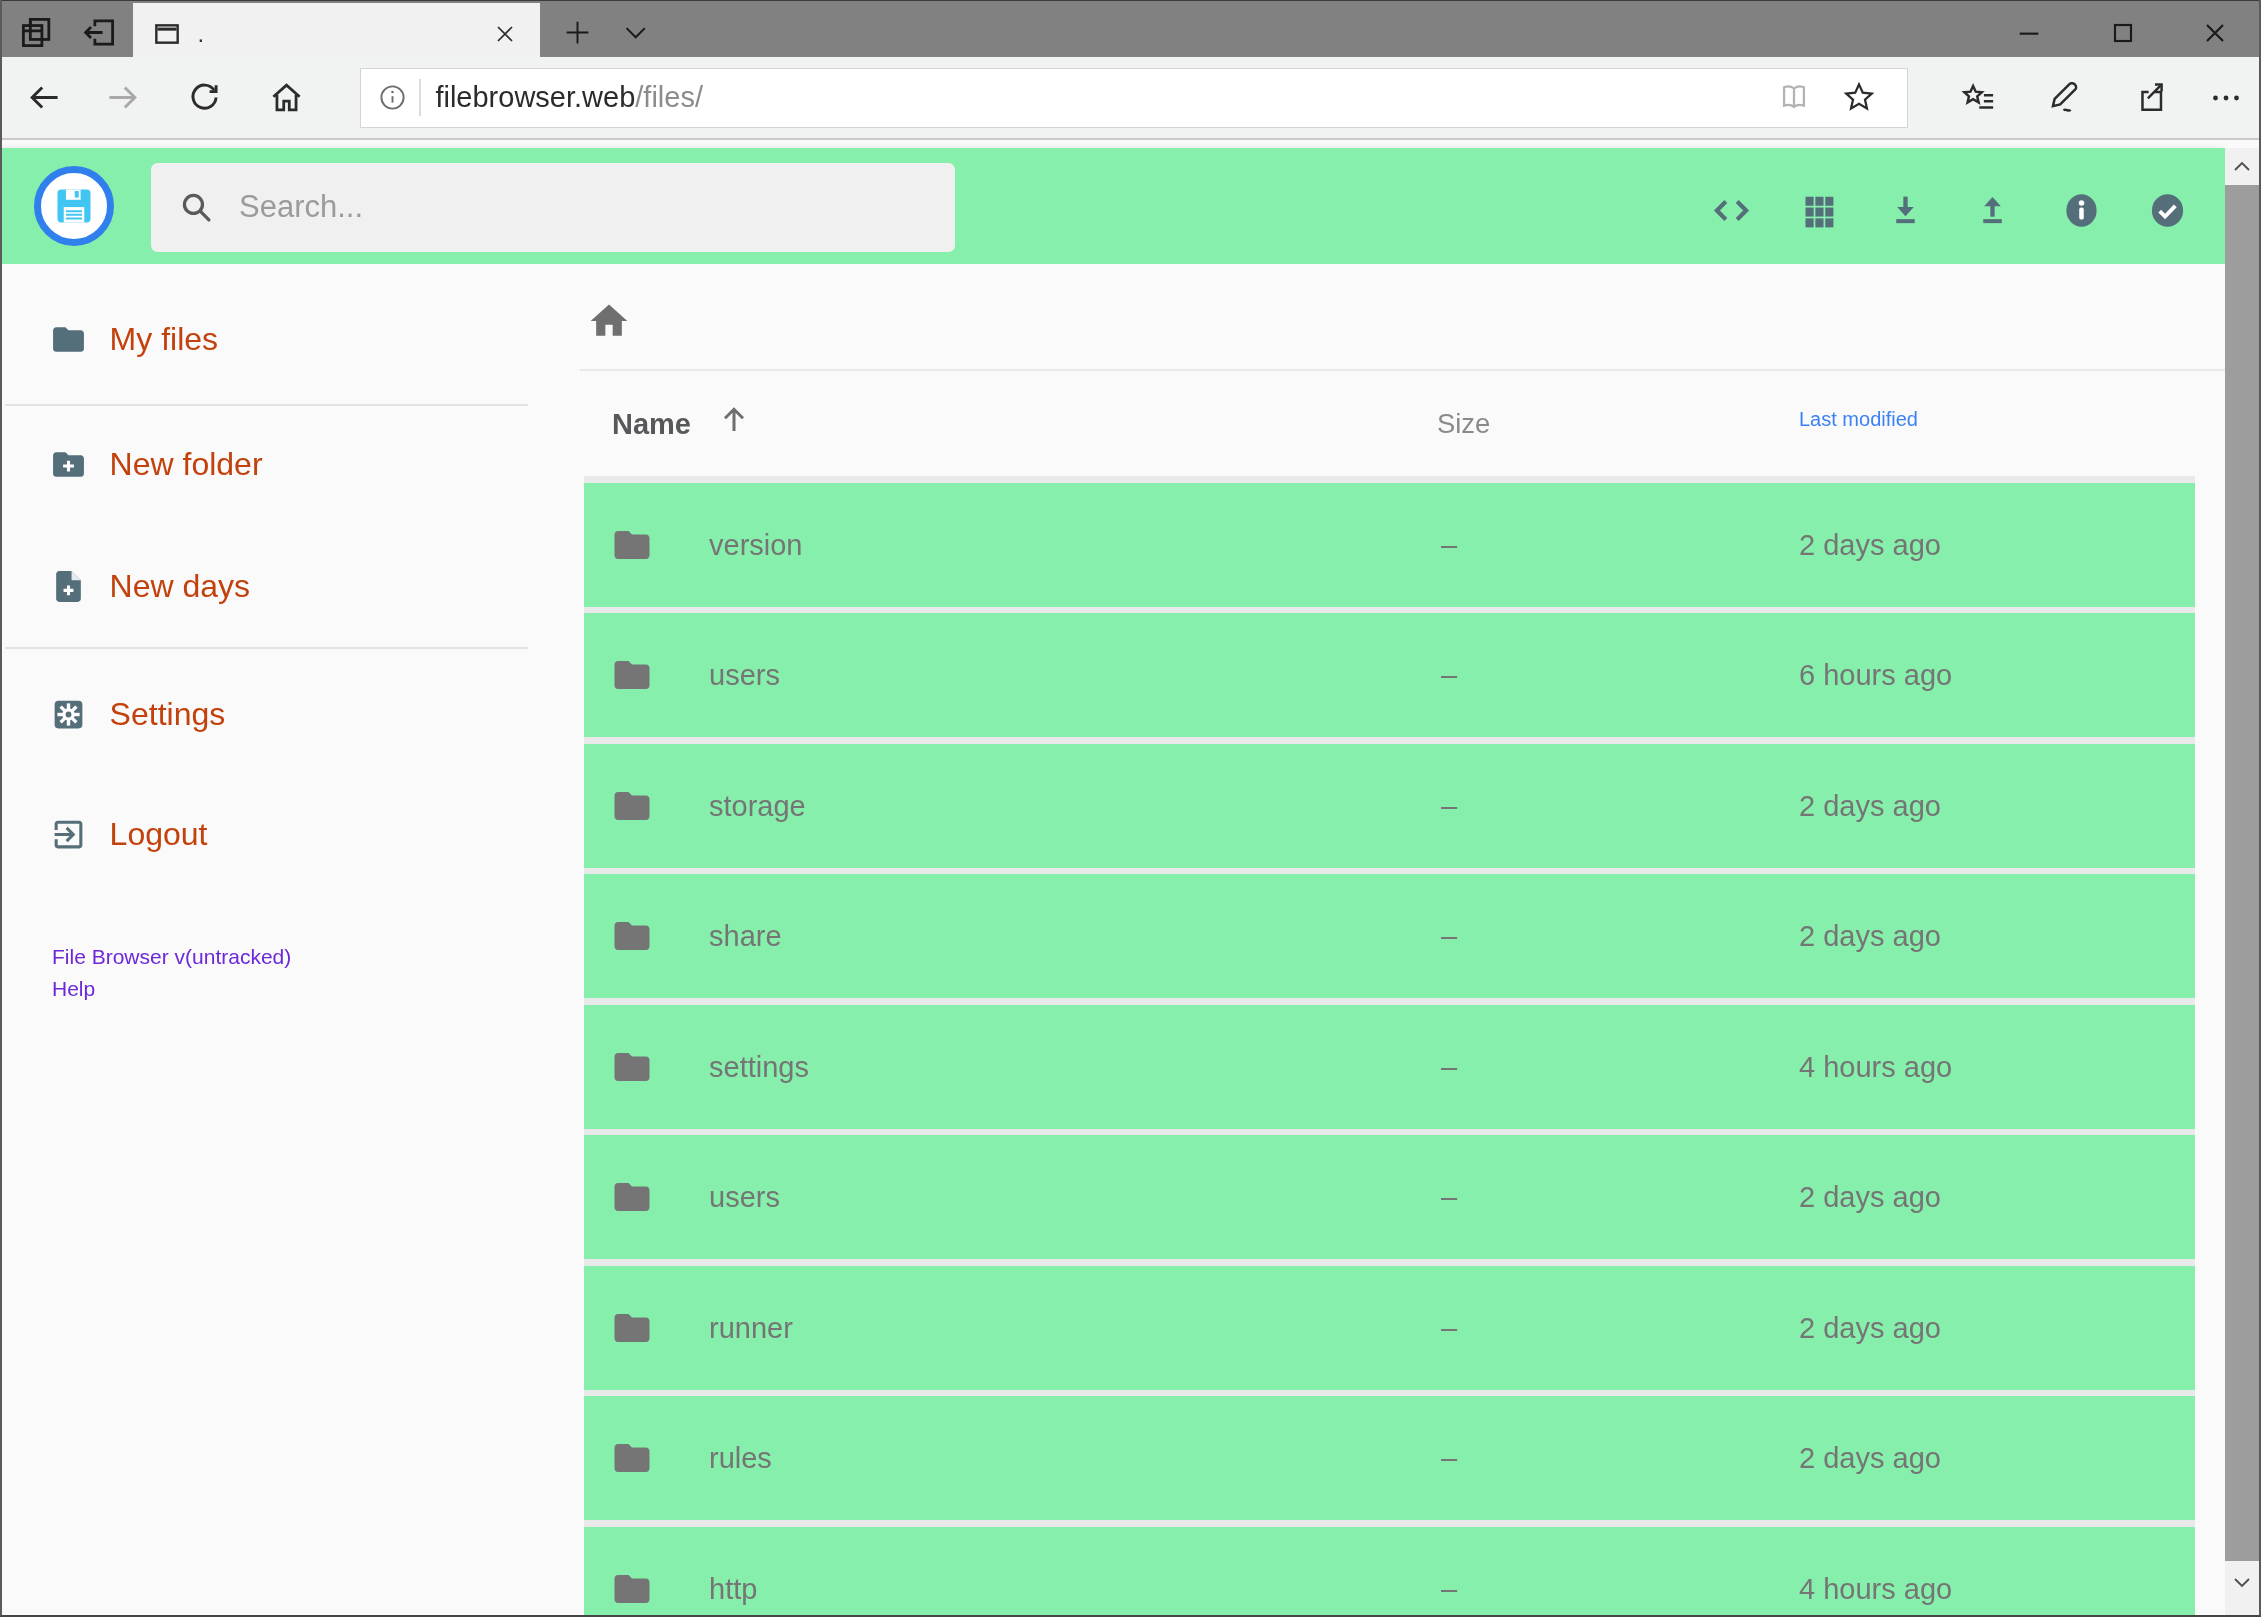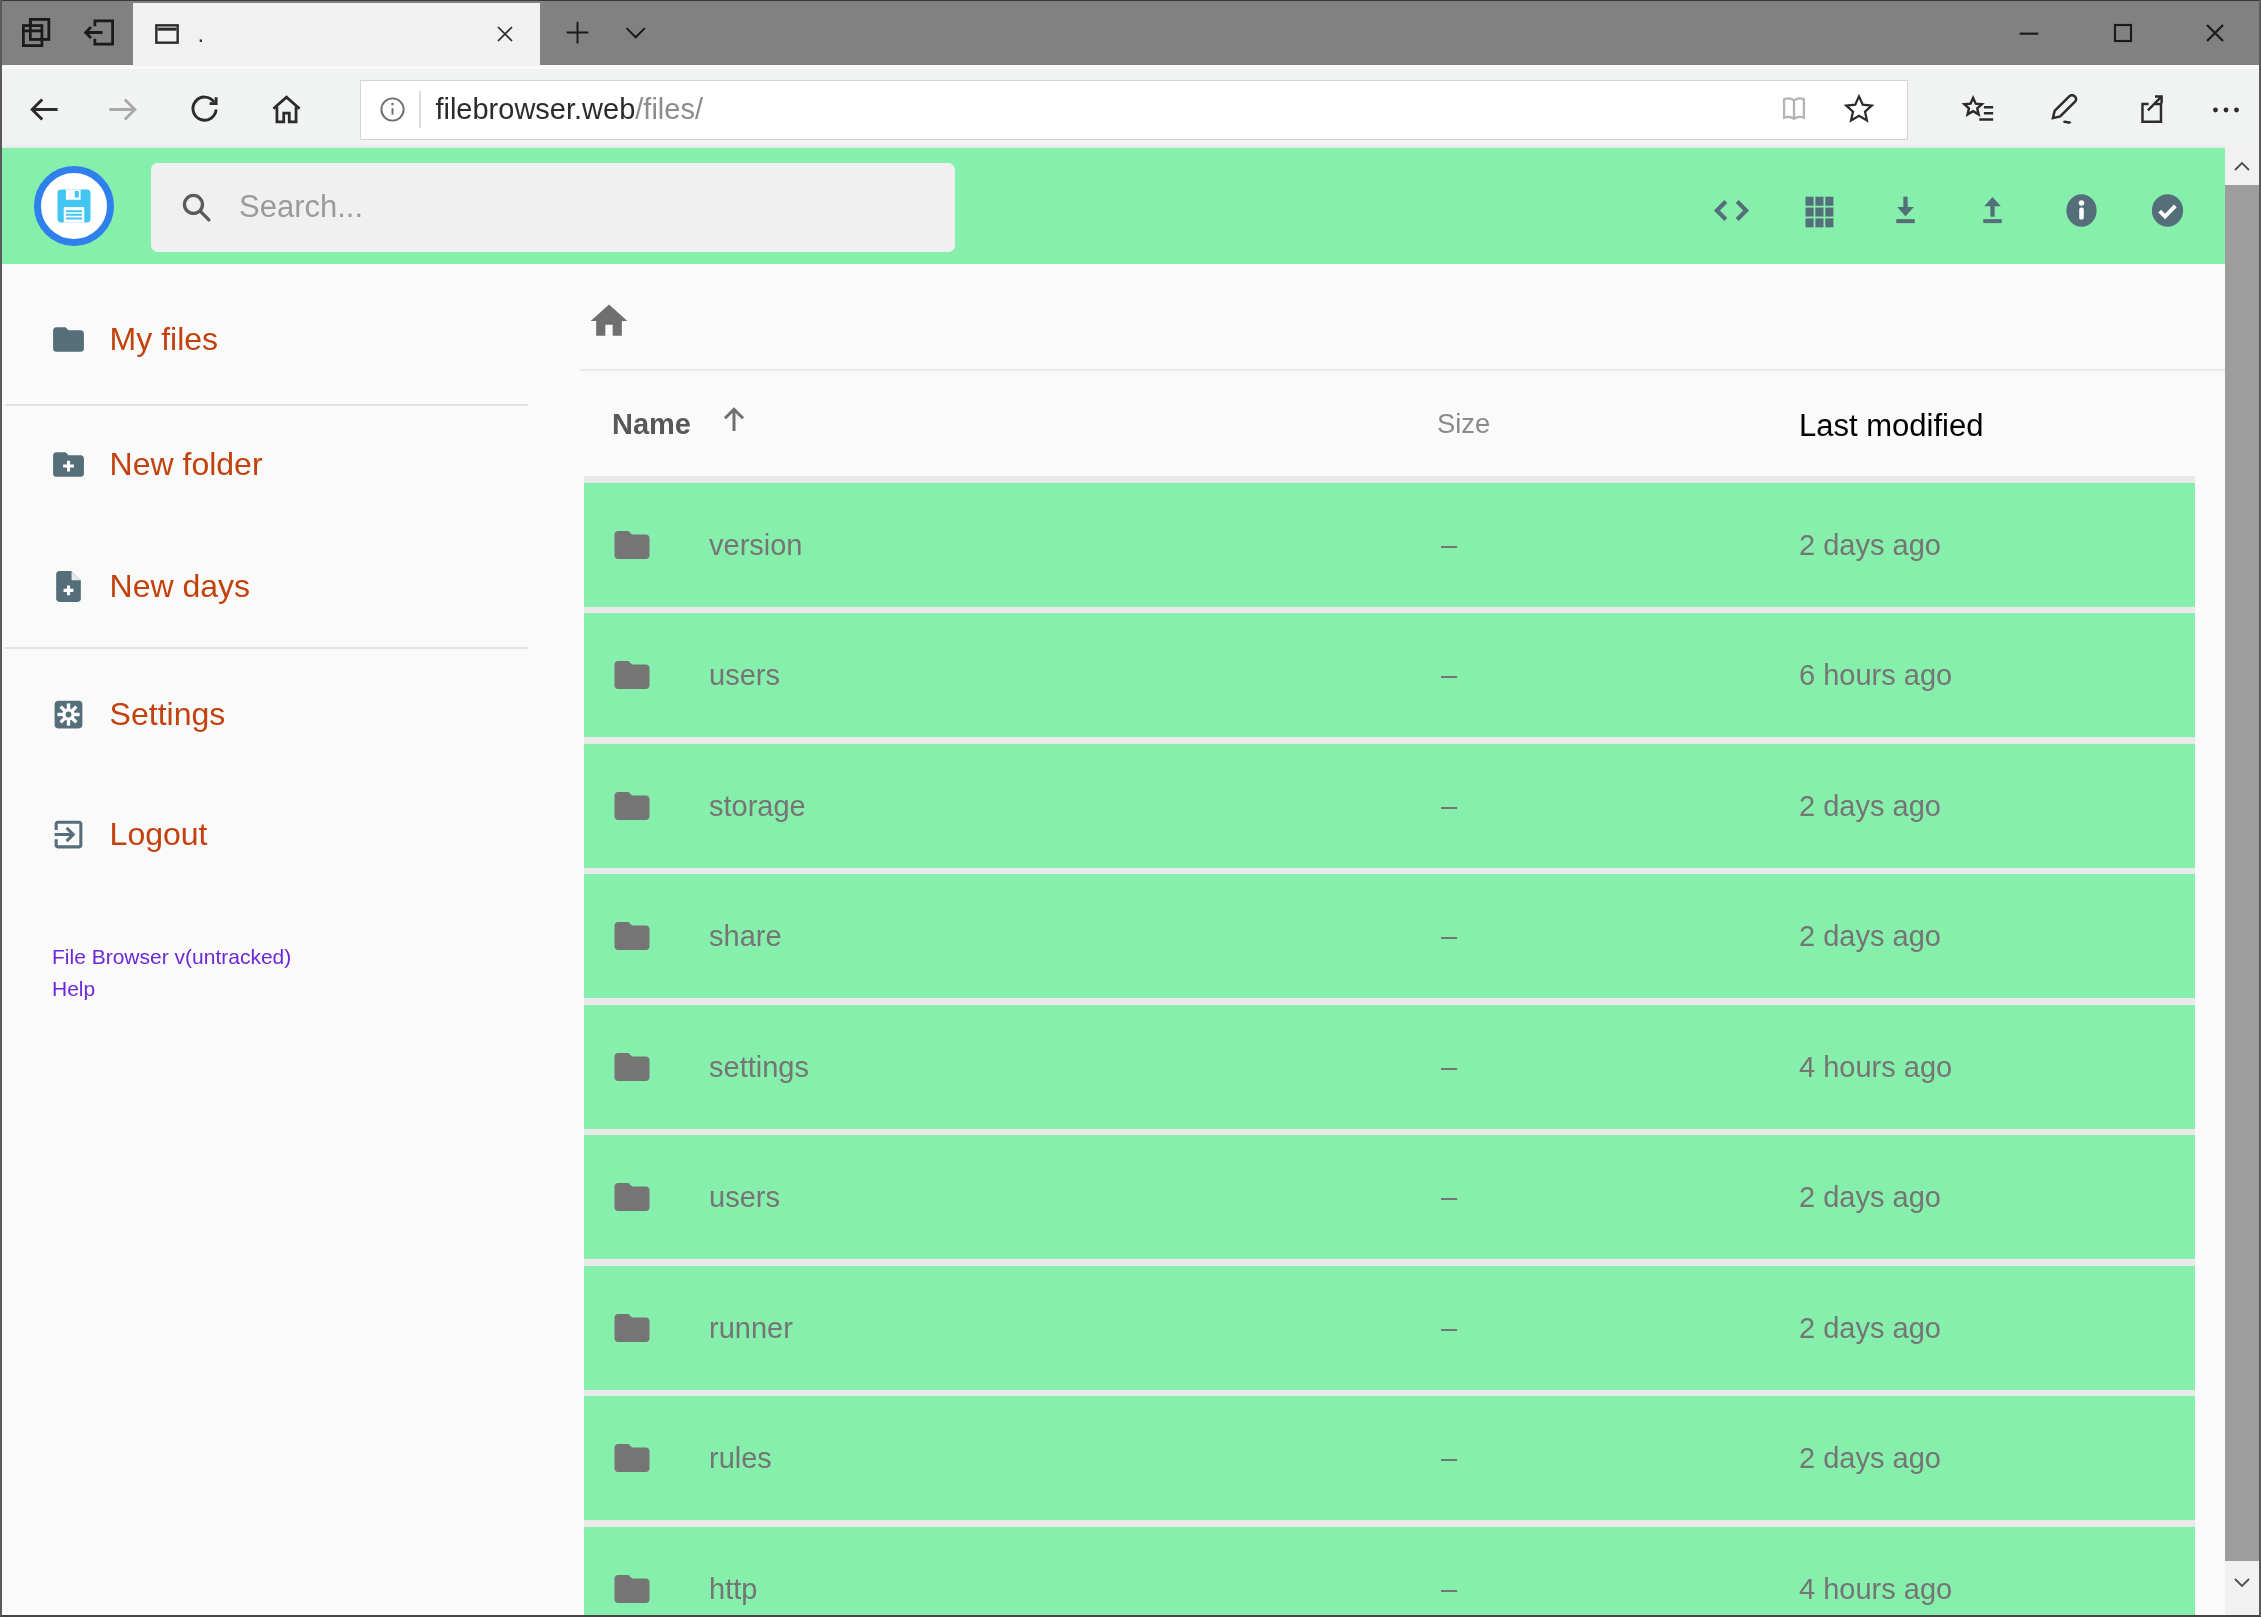--- a/index.html
+++ b/index.html
@@ -9,21 +9,21 @@
   svg{display:block;}
 
   
   .titlebar{position:absolute;left:0;top:0;width:100%;height:65px;background:#818181;border-top:1.6px solid #3a3a3a;box-sizing:border-box;}
   .tstrip-btn{position:absolute;top:0;height:63px;display:flex;align-items:center;justify-content:center;}
   .tab{position:absolute;left:131px;top:1.6px;width:407px;height:63px;background:#f1f1f1;display:flex;align-items:center;}
   .tab-title{font-size:24px;color:#333;margin-left:14.5px;}
   .tab-close{position:absolute;right:11.3px;top:0;height:63px;width:47px;display:flex;align-items:center;justify-content:center;}
 
   
-  .navbar{position:absolute;left:0;top:69px;width:100%;height:83px;background:#f1f2f2;border-bottom:2.4px solid #c9c9c9;box-sizing:border-box;text-align:center;}
+  .navbar{position:absolute;left:0;top:57px;width:100%;height:83px;background:#f1f2f2;border-bottom:2.4px solid #c9c9c9;box-sizing:border-box;text-align:center;}
   .nav-btn{position:absolute;top:0;height:81px;display:flex;align-items:center;justify-content:center;}
   .addressbar{position:absolute;left:358px;top:10.5px;width:1548px;height:60px;background:#fff;border:1.6px solid #d4d4d4;box-sizing:border-box;display:flex;align-items:center;}
   .ab-divider{width:1.6px;height:37px;background:#dcdcdc;margin:0 14.5px 0 11.3px;}
   .url{font-size:29px;color:#2b2b2b;white-space:nowrap;}
   .url .path{color:#8c8c8c;}
   .ab-right{position:absolute;top:0;height:57px;display:flex;align-items:center;justify-content:center;}
 
   
   .appheader{position:absolute;left:0;top:148px;right:34px;height:116px;background:#86efac;box-shadow:0 2.4px 7.3px rgba(0,0,0,.16);}
   .logo{position:absolute;left:32px;top:18px;width:66px;height:66px;background:#fff;border:7.3px solid #2f80ed;border-radius:50%;display:flex;align-items:center;justify-content:center;}
@@ -43,21 +43,21 @@
   .side-footer{position:absolute;left:50px;top:677px;font-size:21px;color:#6d28d9;line-height:32px;}
   .side-footer .help{cursor:pointer;}
 
   
   .crumb-home{position:absolute;left:584px;top:34px;width:45px;height:45px;display:flex;align-items:center;justify-content:center;}
   .crumb-divider{position:absolute;left:578px;top:105px;right:0;height:1.6px;background:#e8e8e8;}
   .colheader{position:absolute;left:0;top:137px;right:0;height:48px;}
   .colheader .cname{position:absolute;left:610px;top:6.5px;font-size:29px;font-weight:bold;color:#57585a;}
   .colheader .sort{position:absolute;left:714px;top:0px;}
   .colheader .csize{position:absolute;left:1435px;top:7.3px;font-size:27.4px;color:#8a8a8a;}
-  .colheader .cmod{position:absolute;left:1797px;top:7.3px;font-size:31px;color:#000000;}
+  .colheader .cmod{position:absolute;left:1797px;top:7.3px;font-size:20px;color:#3b82f6;}
 
   .file-list{position:absolute;left:582px;top:212px;width:1611px;bottom:0;background:#e9e9e9;padding-top:6.5px;box-sizing:border-box;overflow:hidden;}
   .file-row{position:relative;height:124px;background:#86efac;margin-bottom:6.5px;cursor:pointer;text-align:center;}
   .file-row .ficon{position:absolute;left:27.4px;top:41px;width:42px;height:42px;}
   .file-row .fname{position:absolute;left:125px;top:46px;font-size:29px;color:#757575;}
   .file-row .fsize{position:absolute;left:857px;top:46px;font-size:29px;color:#757575;}
   .file-row .fmod{position:absolute;left:1215px;top:46px;font-size:29px;color:#757575;}
 
   
   .scrollbar{position:absolute;right:0;top:148px;width:34px;bottom:0;background:#f1f1f1;}

